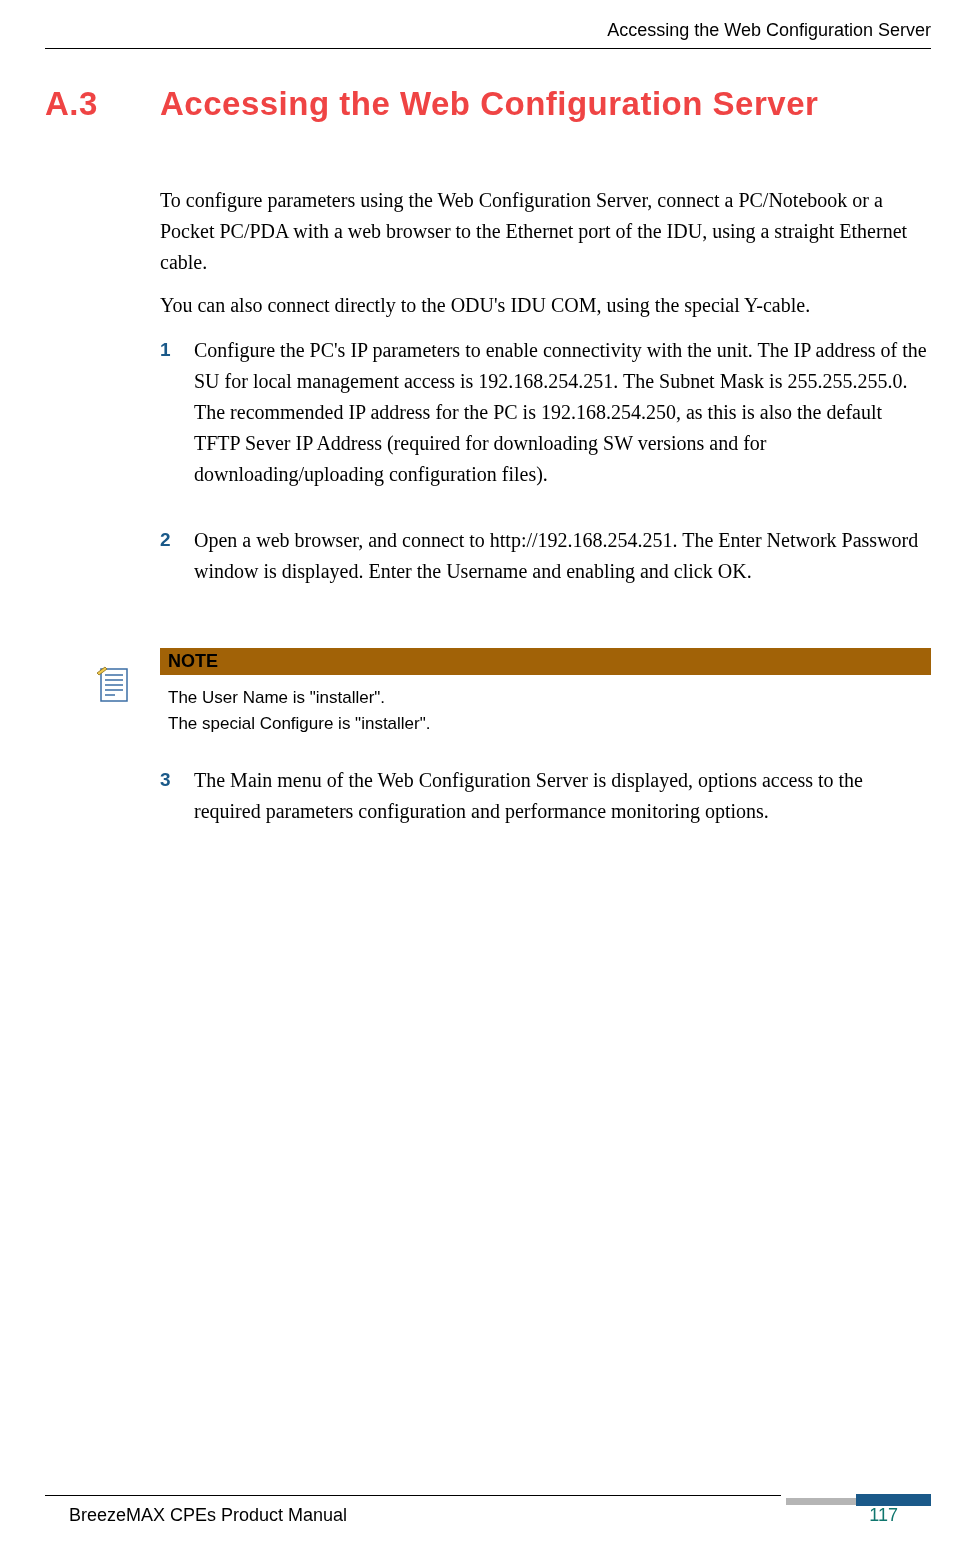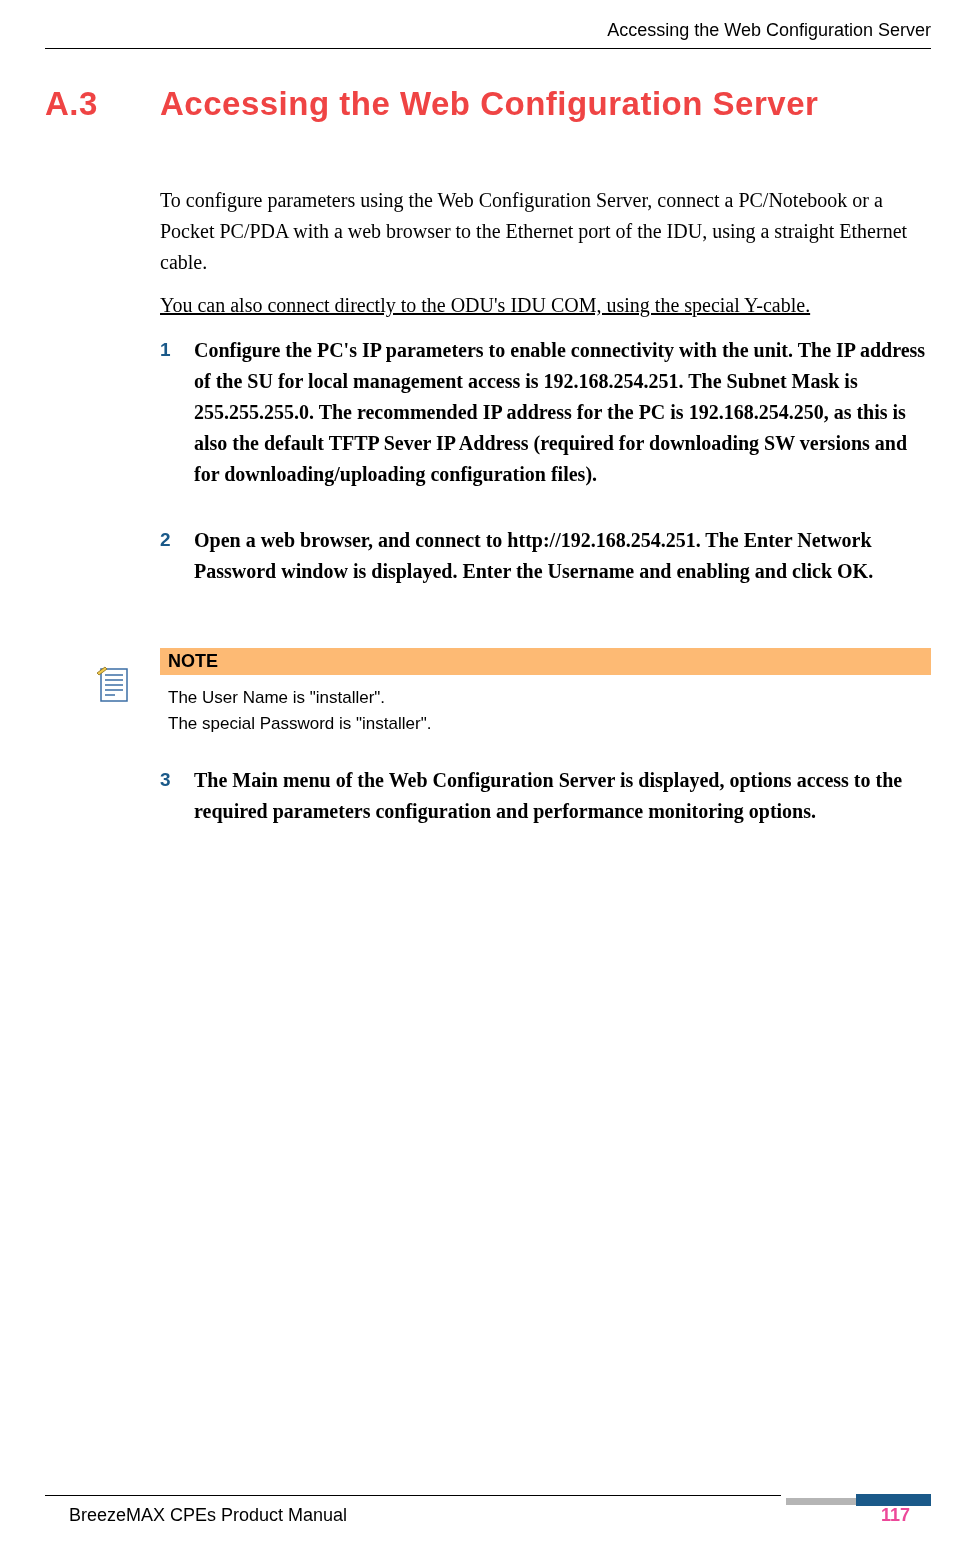--- a/index.html
+++ b/index.html
@@ -46,52 +46,51 @@
       width: 115px;
     }
     .body-text {
       position: absolute;
       left: 160px;
       right: 40px;
       font-size: 20px;
       line-height: 1.55;
     }
     .p1 { top: 185px; }
-    .p2 { top: 290px; text-decoration: underline; }
+    .p2 { top: 290px; }
     .numbered-item {
       position: absolute;
       left: 160px;
       right: 45px;
       font-size: 20px;
       line-height: 1.55;
     }
     .numbered-item .num {
       position: absolute;
       left: 0;
       font-family: Arial, Helvetica, sans-serif;
       font-weight: bold;
       color: #1a5989;
       font-size: 19px;
     }
     .numbered-item .item-text {
       display: block;
       margin-left: 34px;
-      font-weight: bold;
     }
     .n1 { top: 335px; }
     .n2 { top: 525px; }
     .n3 { top: 765px; }
     .note-box {
       position: absolute;
       top: 648px;
       left: 160px;
       right: 45px;
     }
     .note-header {
-      background: #fdba74;
+      background: #a16207;
       font-family: Arial, Helvetica, sans-serif;
       font-weight: bold;
       font-size: 18px;
       padding: 3px 8px;
       color: #000;
     }
     .note-body {
       font-family: Arial, Helvetica, sans-serif;
       font-size: 17px;
       line-height: 1.5;
@@ -119,25 +118,24 @@
       bottom: 25px;
       left: 45px;
       font-family: Arial, Helvetica, sans-serif;
       font-size: 18px;
       color: #000;
       margin-left: 24px;
     }
     .footer-page {
       position: absolute;
       bottom: 25px;
-      right: 66px;
-      font-family: Arial, Helvetica, sans-serif;
-      font-size: 18px;
-      color: #ec4899;
-      font-weight: bold;
+      right: 78px;
+      font-family: Arial, Helvetica, sans-serif;
+      font-size: 18px;
+      color: #0f766e;
     }
     .footer-accent {
       position: absolute;
       bottom: 45px;
       right: 45px;
       width: 145px;
       height: 12px;
     }
     .footer-accent .grey {
       position: absolute;
@@ -190,21 +188,21 @@
     <path d="M2 8 L10 2 L12 4 L4 10 Z" fill="#f2c94c" stroke="#8a6d1a" stroke-width="0.8"></path>
   </svg>
 </div>
 <div class="note-box">
   <div class="note-header">NOTE</div>
   <div class="note-body">
     <div>
       <span>The </span><span class="bold">User Name</span><span> is "installer".</span>
     </div>
     <div>
-      <span>The special </span><span class="bold">Password</span><span> is "installer".</span>
+      <span>The special </span><span class="bold">Configure</span><span> is "installer".</span>
     </div>
   </div>
 </div>
 
 <div class="numbered-item n3">
   <span class="num">3</span>
   <span class="item-text">The Main menu of the Web Configuration Server is displayed, options access to the required parameters configuration and performance monitoring options.</span>
 </div>
 
 <div class="footer-rule"></div>

